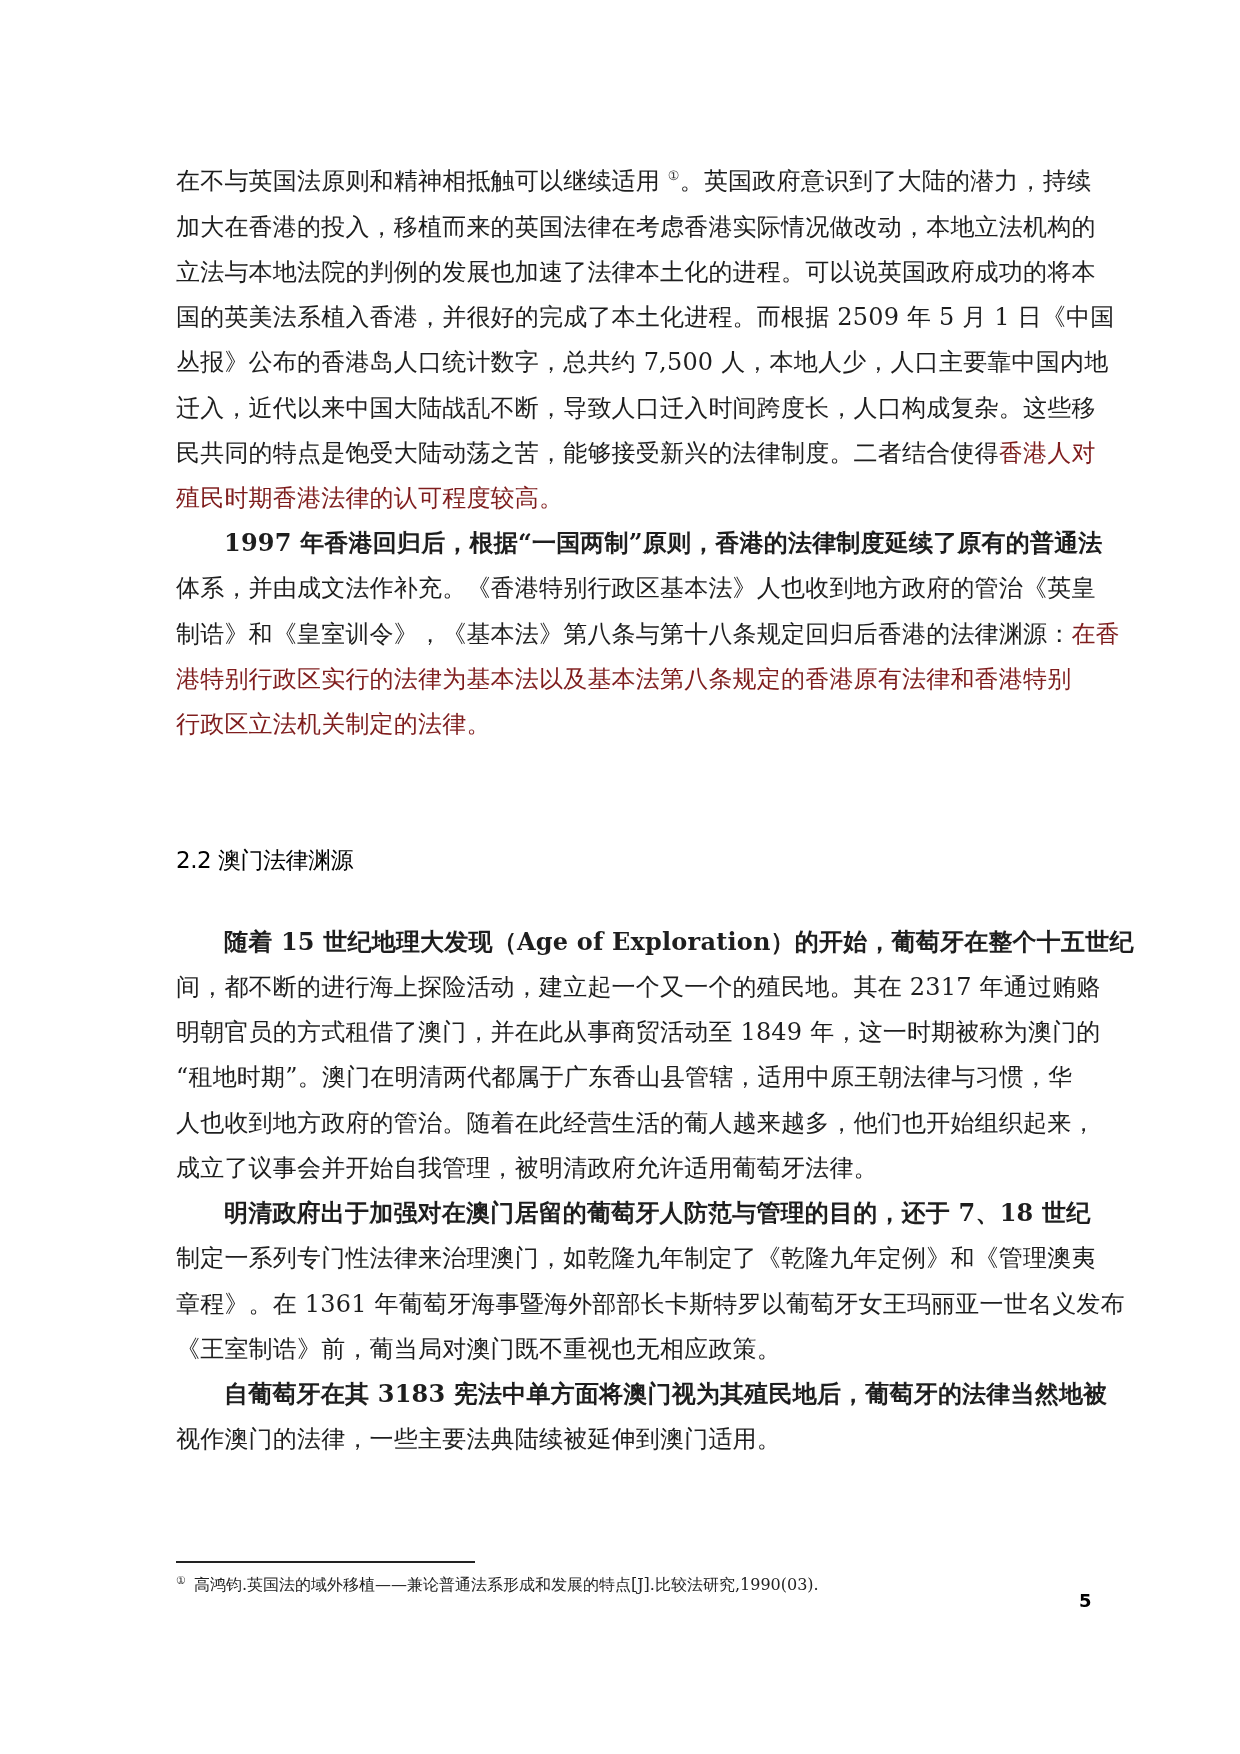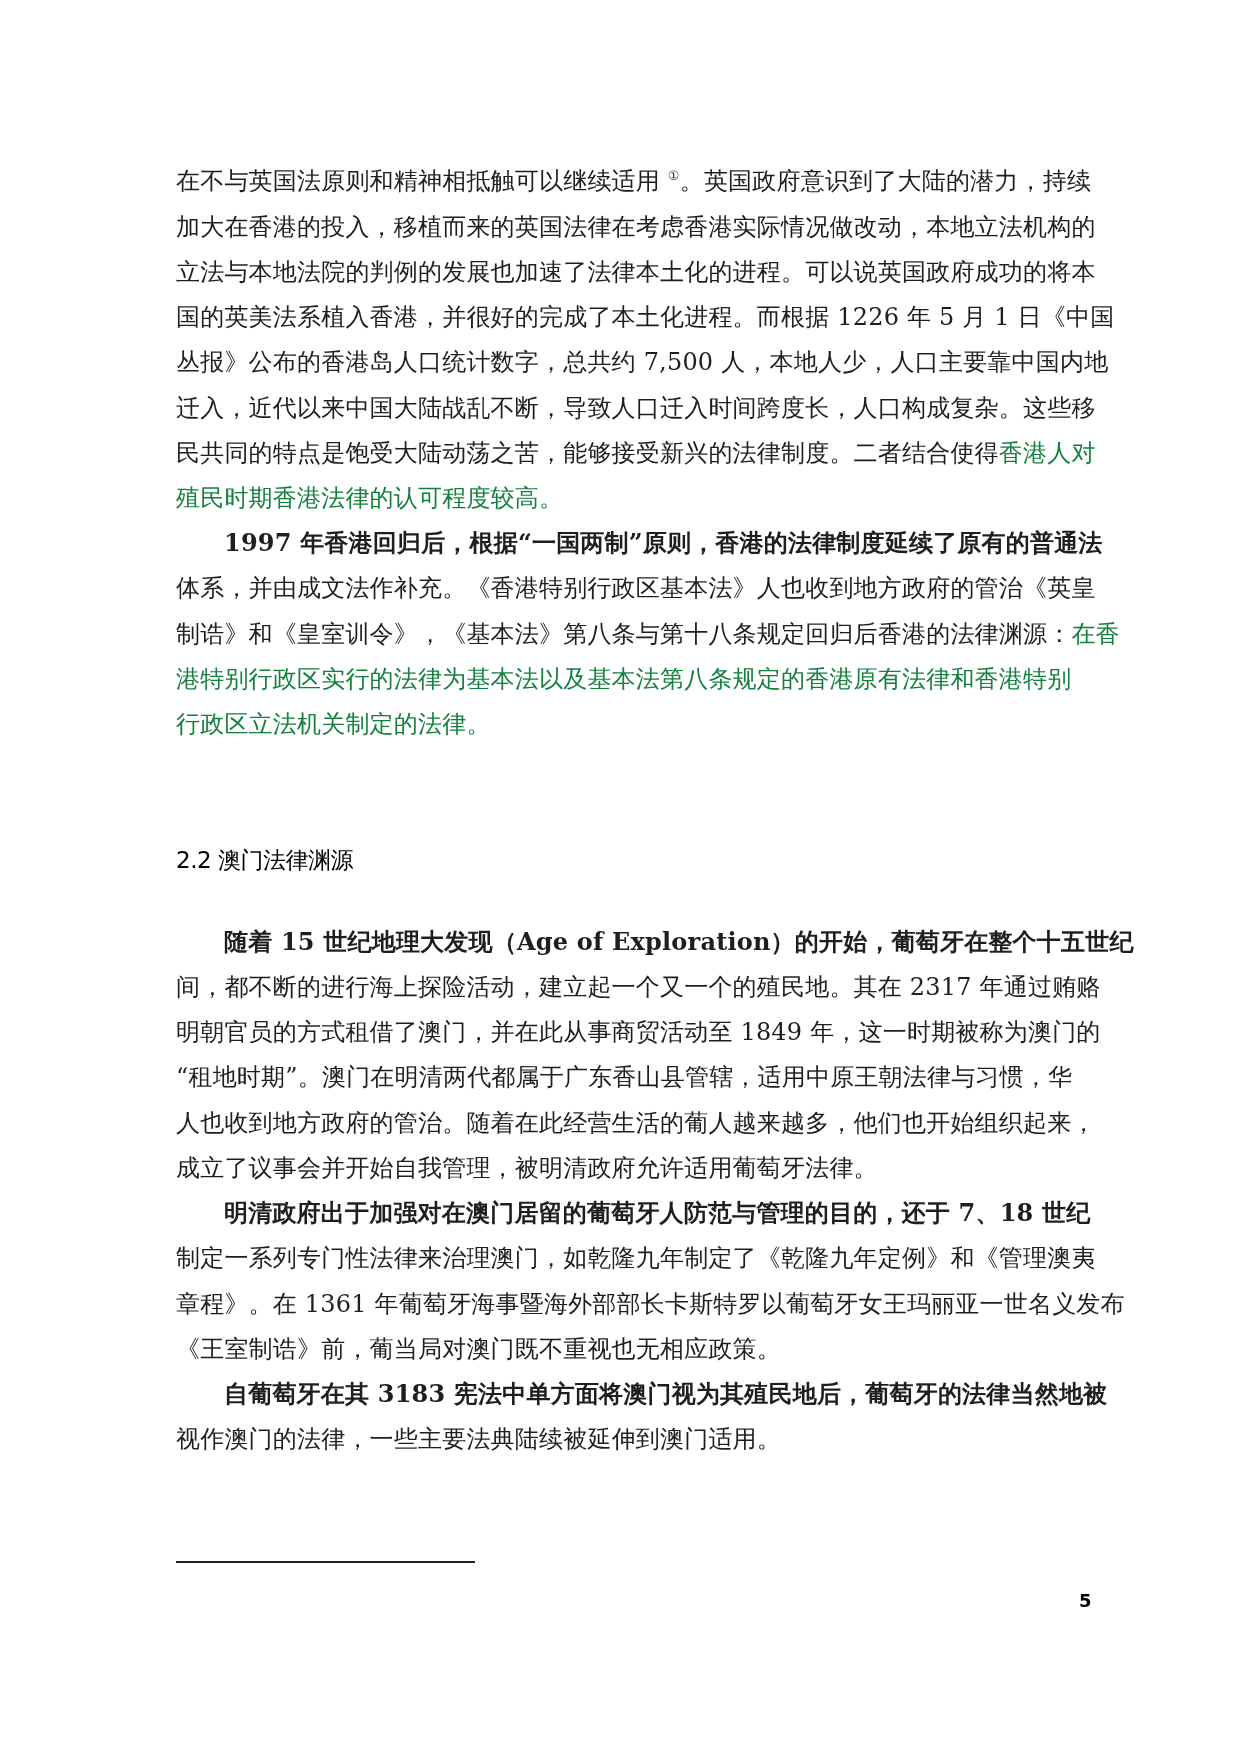--- a/index.html
+++ b/index.html
@@ -27,21 +27,21 @@
       position: absolute;
       left: 176px;
       width: 940px;
       font-size: 24px;
       line-height: 30px;
       white-space: nowrap;
       letter-spacing: 0.2px;
       color: #1e1e1e;
     }
     .line.indent { left: 224px; width: 892px; font-weight: bold; }
-    .faded { color: #15803d; font-family: Liberation Serif, serif; }
+    .faded { color: #7f1d1d; font-family: Liberation Serif, serif; }
     .sup {
       font-size: 13px;
       vertical-align: super;
       line-height: 0;
       color: #333;
     }
     .heading {
       position: absolute;
       left: 176px;
       top: 845px;
@@ -87,21 +87,21 @@
   </style>
 </head>
 <body>
 
 <div class="page">
 
   <div>
     <div class="line" style="top:166px"><span>在不与英国法原则和精神相抵触可以继续适用 </span><span class="sup">①</span><span>。英国政府意识到了大陆的潜力，持续</span></div>
     <div class="line" style="top:212px">加大在香港的投入，移植而来的英国法律在考虑香港实际情况做改动，本地立法机构的</div>
     <div class="line" style="top:257px">立法与本地法院的判例的发展也加速了法律本土化的进程。可以说英国政府成功的将本</div>
-    <div class="line" style="top:302px">国的英美法系植入香港，并很好的完成了本土化进程。而根据 1226 年 5 月 1 日《中国</div>
+    <div class="line" style="top:302px">国的英美法系植入香港，并很好的完成了本土化进程。而根据 2509 年 5 月 1 日《中国</div>
     <div class="line" style="top:347px">丛报》公布的香港岛人口统计数字，总共约 7,500 人，本地人少，人口主要靠中国内地</div>
     <div class="line" style="top:393px">迁入，近代以来中国大陆战乱不断，导致人口迁入时间跨度长，人口构成复杂。这些移</div>
     <div class="line" style="top:438px"><span>民共同的特点是饱受大陆动荡之苦，能够接受新兴的法律制度。二者结合使得</span><span class="faded">香港人对</span></div>
     <div class="line faded" style="top:483px">殖民时期香港法律的认可程度较高。</div>
   </div>
 
   <div>
     <div class="line indent" style="top:528px">1997 年香港回归后，根据“一国两制”原则，香港的法律制度延续了原有的普通法</div>
     <div class="line" style="top:573px">体系，并由成文法作补充。《香港特别行政区基本法》人也收到地方政府的管治《英皇</div>
     <div class="line" style="top:619px"><span>制诰》和《皇室训令》，《基本法》第八条与第十八条规定回归后香港的法律渊源：</span><span class="faded">在香</span></div>
@@ -126,16 +126,19 @@
     <div class="line" style="top:1289px">章程》。在 1361 年葡萄牙海事暨海外部部长卡斯特罗以葡萄牙女王玛丽亚一世名义发布</div>
     <div class="line" style="top:1334px">《王室制诰》前，葡当局对澳门既不重视也无相应政策。</div>
   </div>
 
   <div>
     <div class="line indent" style="top:1379px">自葡萄牙在其 3183 宪法中单方面将澳门视为其殖民地后，葡萄牙的法律当然地被</div>
     <div class="line" style="top:1424px">视作澳门的法律，一些主要法典陆续被延伸到澳门适用。</div>
   </div>
 
   <div class="fn-rule"></div>
+  <div class="footnote">
+    <span class="fn-mark">①</span><span>高鸿钧.英国法的域外移植——兼论普通法系形成和发展的特点[J].比较法研究,1990(03).</span>
+  </div>
 
   <div class="page-number">5</div>
 
 </div>
 
 </body></html>

